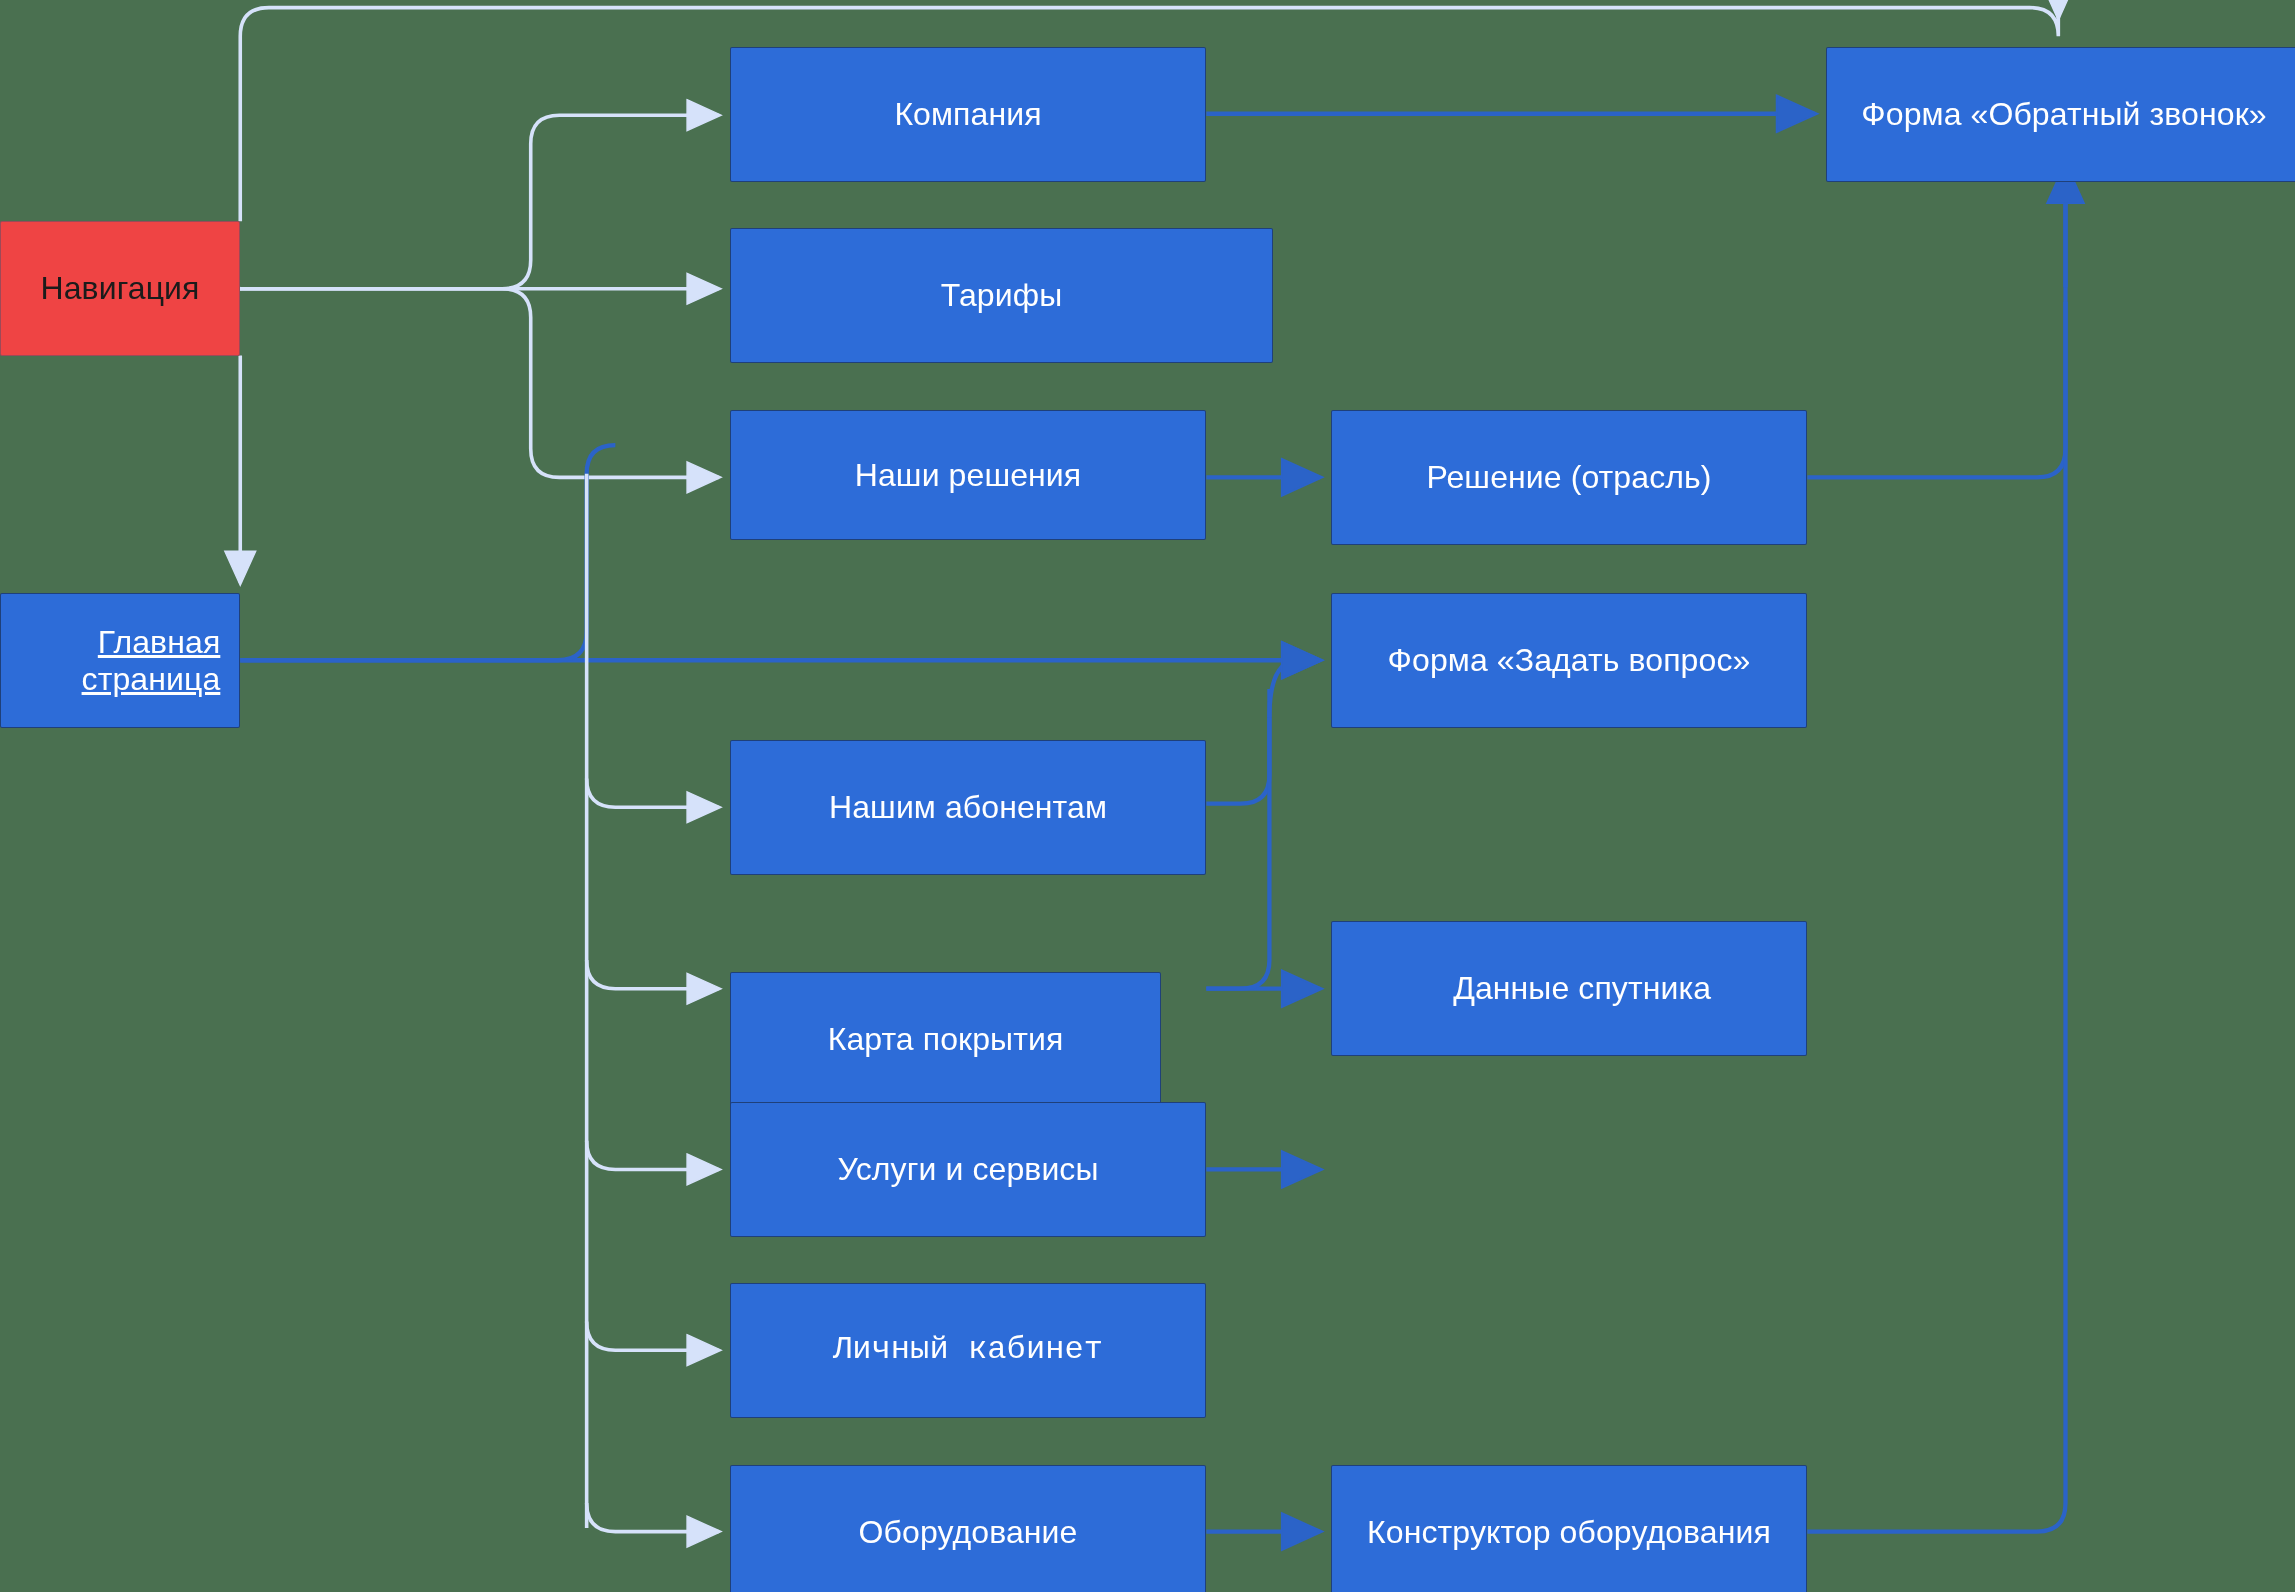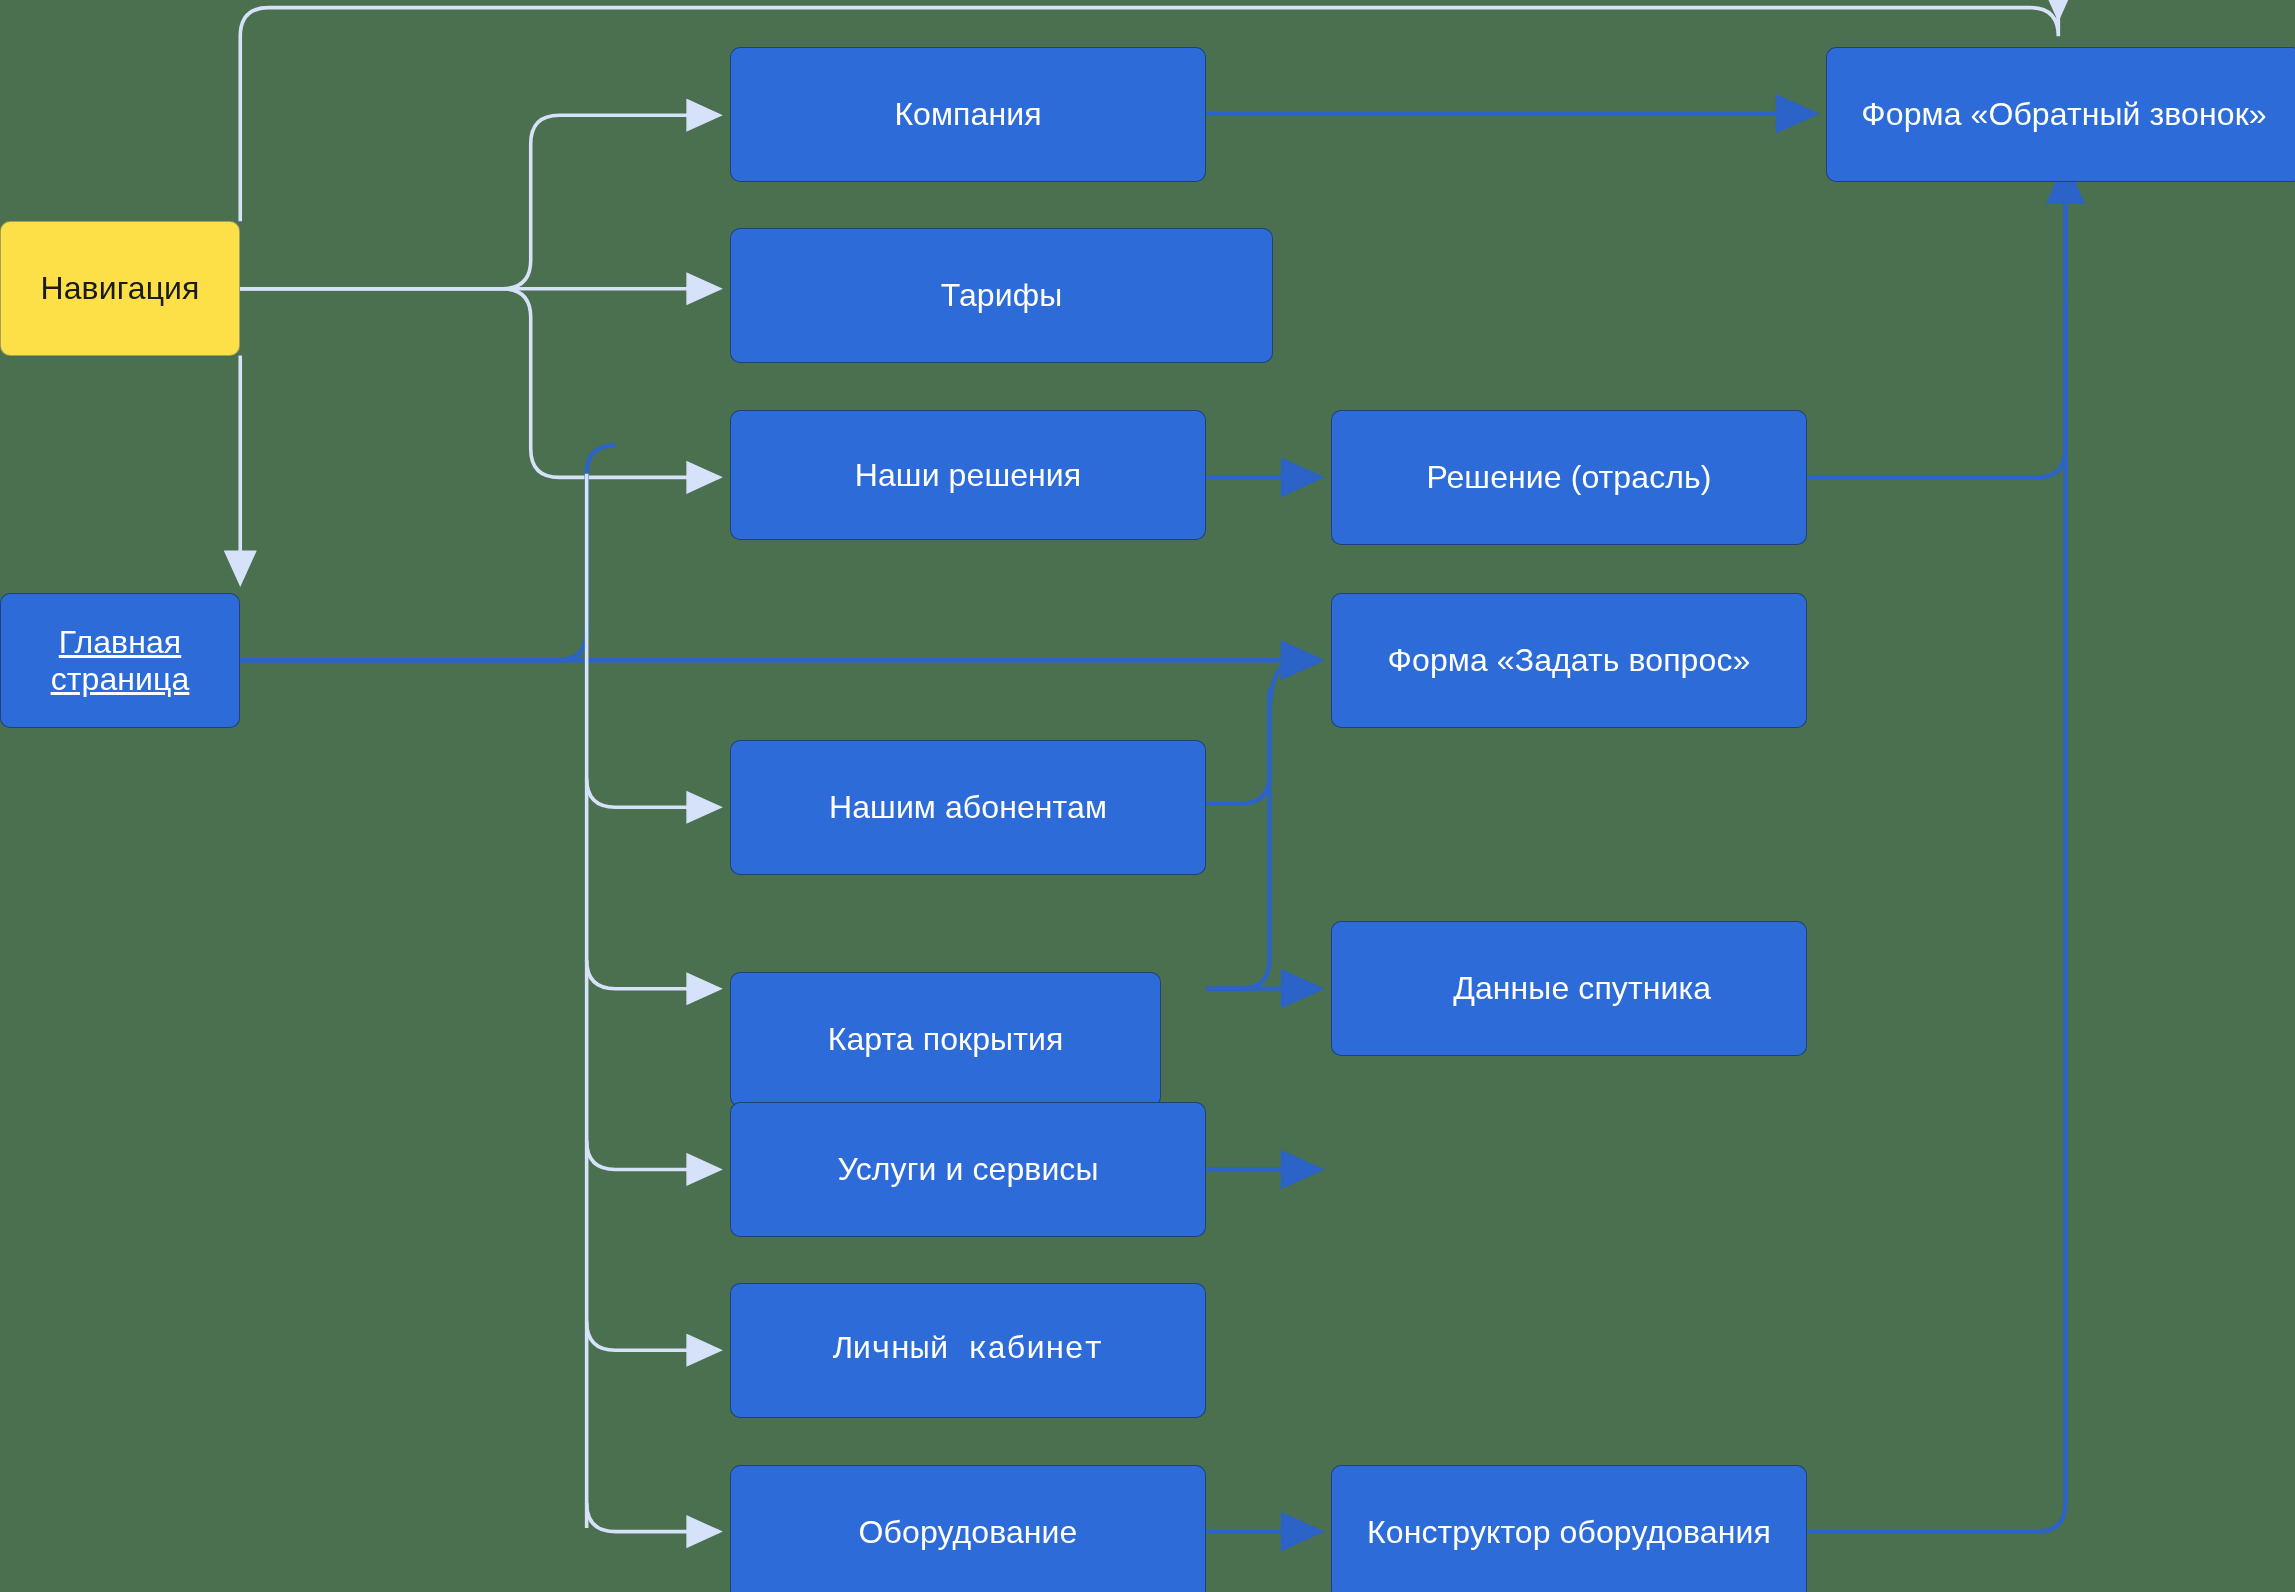--- a/index.html
+++ b/index.html
@@ -8,35 +8,35 @@
     background:#4A7050;
     font-family:"Liberation Sans", sans-serif;
     overflow:hidden;
     position:relative;
   }
   #canvas{position:absolute;left:0;top:0;width:2295px;height:1593px;}
   svg.edges{position:absolute;left:0;top:0;width:2295px;height:1593px;overflow:visible;}
   .node{
     position:absolute;
     box-sizing:border-box;
-    border-radius:10px;
+    border-radius:2px;
     display:flex;align-items:center;justify-content:center;
-    text-align:center;
+    text-align:right;
     color:#ffffff;
     font-size:32px;
     font-weight:400;
     letter-spacing:0.1px;
     line-height:1.15;
     padding:0 18.7px;
     border:1.4px solid rgba(20,30,45,.55);
     background:#2D6CD8;
     z-index:5;
   }
   .node.light{
-    background:#fde047;
+    background:#ef4444;
     color:#1b1b1b;
     border:1.4px solid rgba(60,80,110,.45);
   }
 </style>
 </head>
 <body>
 
 <div id="canvas">
 
   <svg class="edges" viewBox="0 0 3200 2220">

